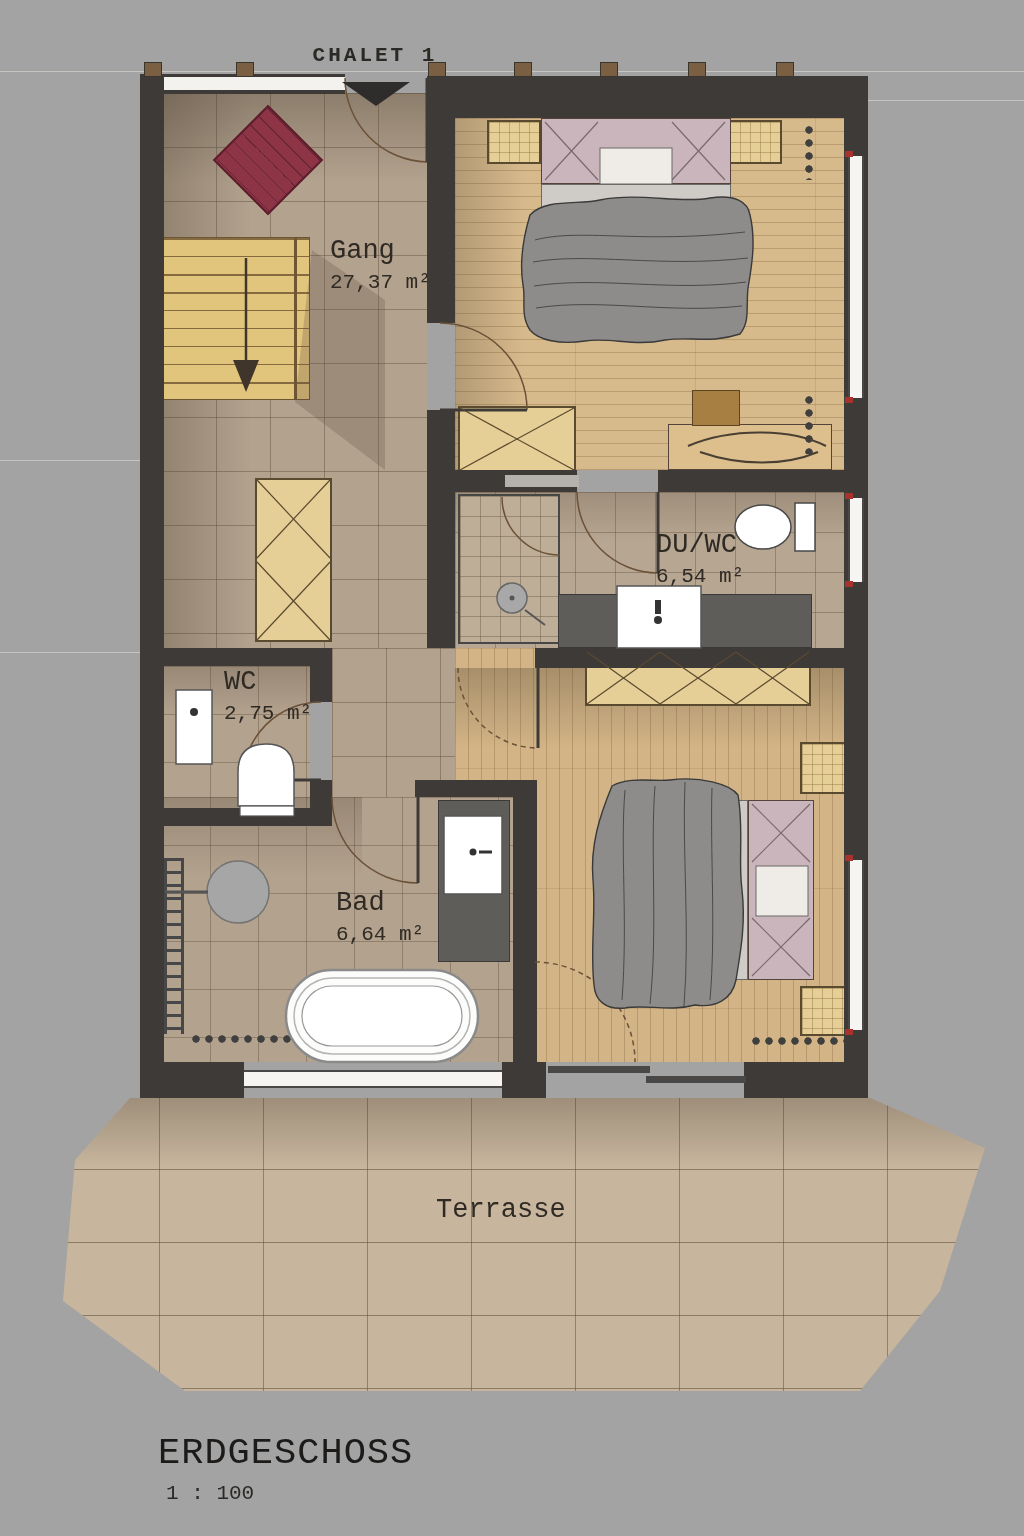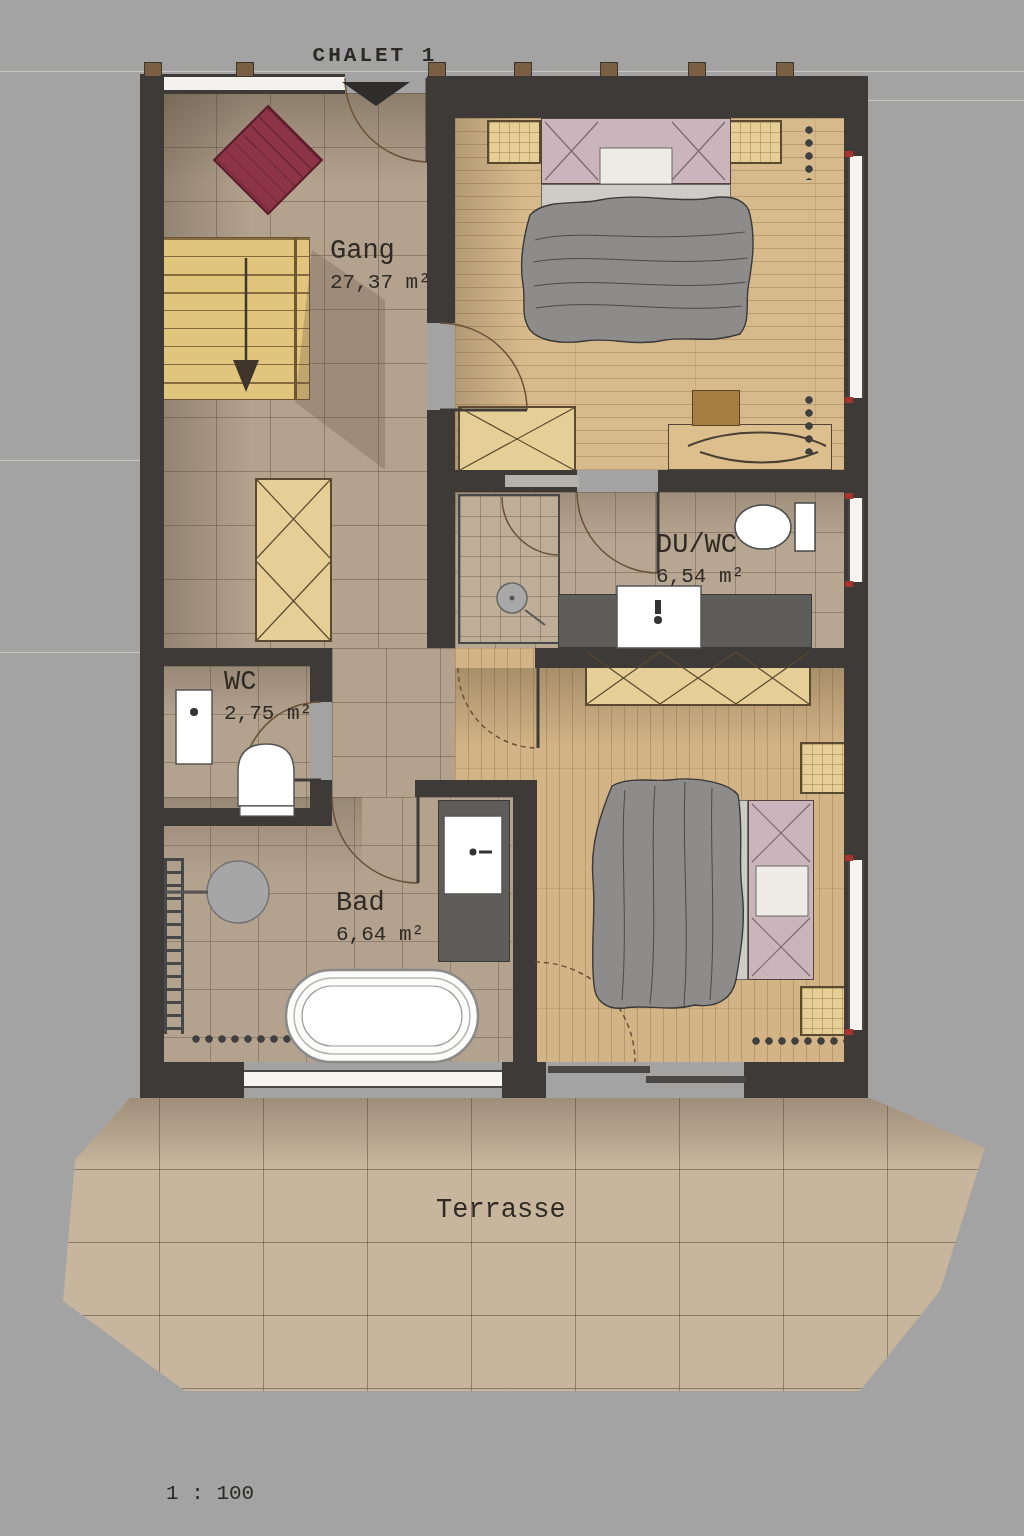--- a/index.html
+++ b/index.html
@@ -282,15 +282,16 @@
     <div class="rarea">2,75 m²</div>
   </div>
   <div class="abs label" style="left:336px;top:889px;">
     <div class="rname">Bad</div>
     <div class="rarea">6,64 m²</div>
   </div>
   <div class="abs label" style="left:436px;top:1168px;margin-top:28px;">
     <div class="rname">Terrasse</div>
   </div>
 
+  <div id="footer-floor" class="abs" style="left:158px;top:1432px;">ERDGESCHOSS</div>
   <div id="footer-scale" class="abs" style="left:166px;top:1482px;">1 : 100</div>
 
 </div>
 
 </body></html>

